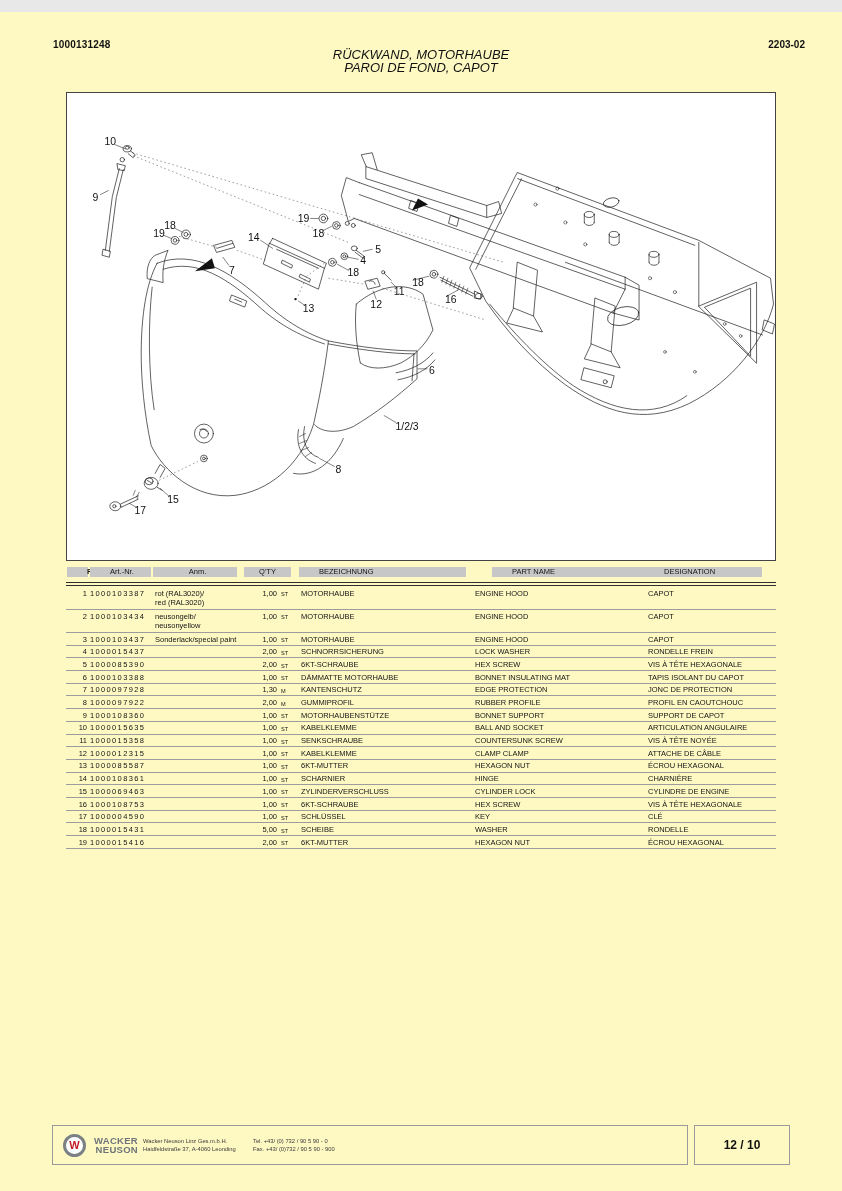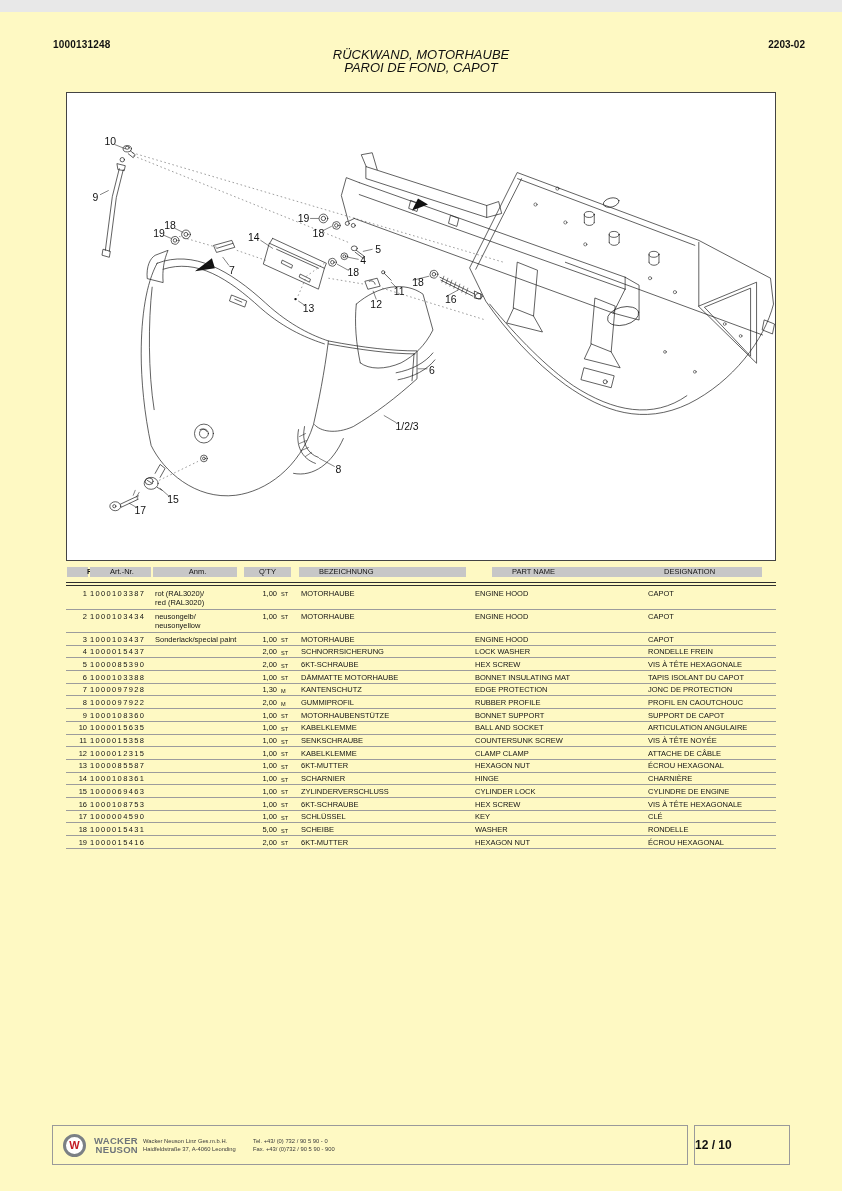--- a/index.html
+++ b/index.html
@@ -54,21 +54,21 @@
   .logo-ring{position:absolute;left:10px;top:8px;width:23px;height:23px;border-radius:50%;
              border:3px solid #7b8085;box-sizing:border-box;background:#fff;
              display:flex;align-items:center;justify-content:center;}
   .logo-w{font-weight:bold;font-size:11px;color:#c31b24;line-height:1;}
   .brand{position:absolute;left:41px;top:11px;font-weight:bold;color:#6e747a;
          font-size:9.5px;line-height:8.8px;letter-spacing:.3px;text-align:right;}
   .addr{position:absolute;left:90px;top:12px;font-size:5.8px;line-height:7.6px;color:#3a3a3a;}
   .telfax{position:absolute;left:200px;top:12px;font-size:5.8px;line-height:7.6px;color:#3a3a3a;}
   .pagebox{position:absolute;left:694px;top:1113px;width:96px;height:40px;
            border:1px solid #9a9a9a;box-sizing:border-box;display:flex;
-           align-items:center;font-size:12px;font-weight:bold;}
+           align-items:center;justify-content:center;font-size:12px;font-weight:bold;}
 </style>
 </head>
 <body>
 
 <div class="page">
 
   <div class="hdr-num">1000131248</div>
   <div class="hdr-title">
     <div>RÜCKWAND, MOTORHAUBE</div>
     <div>PAROI DE FOND, CAPOT</div>

